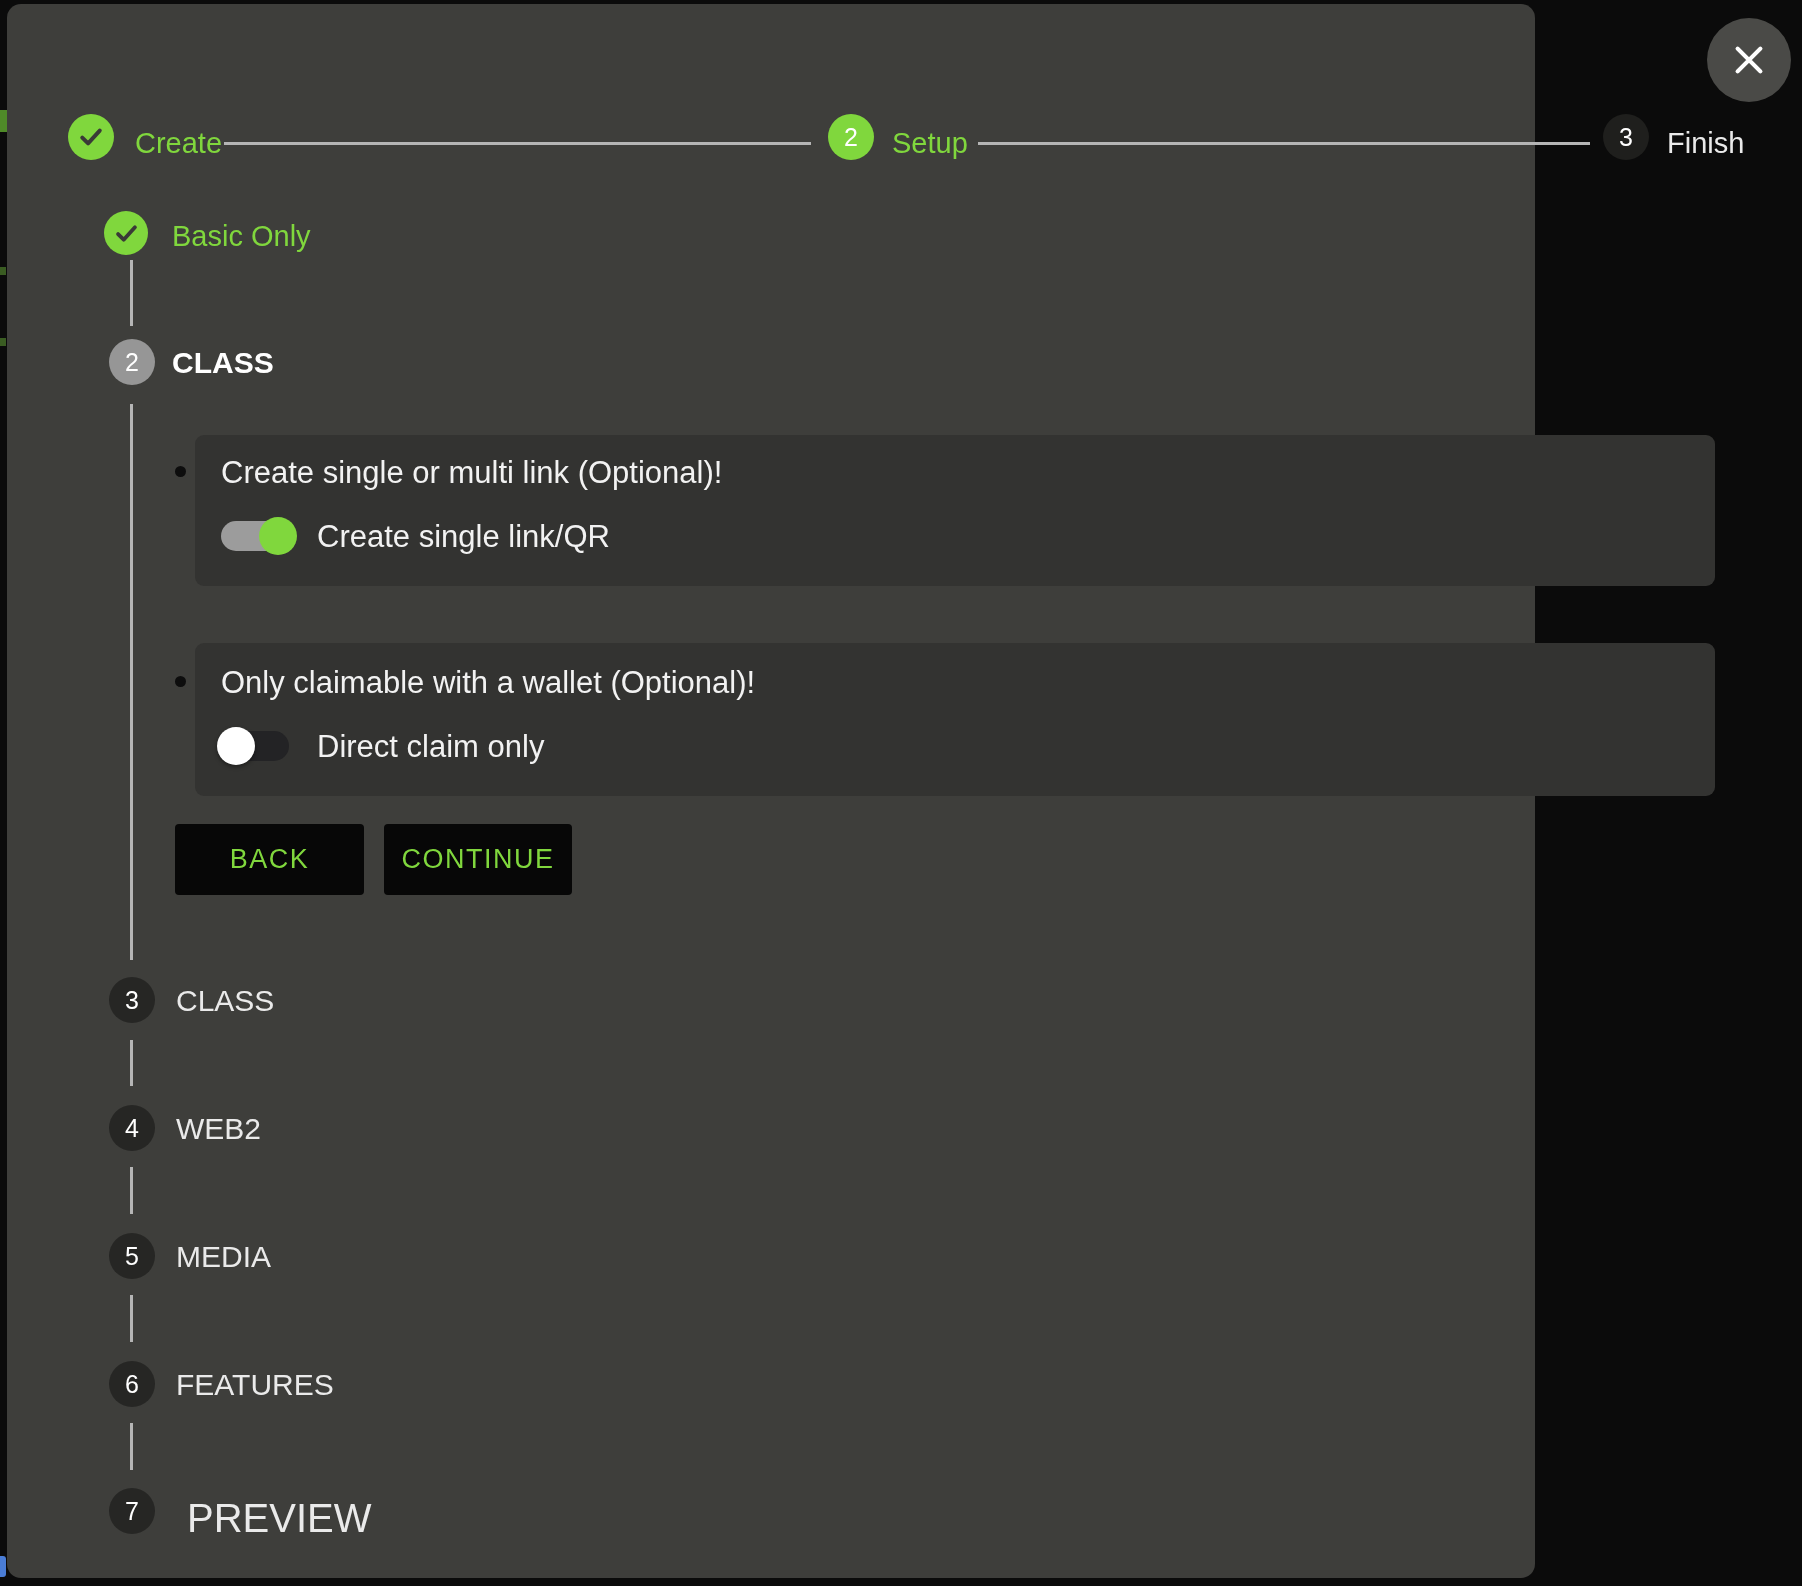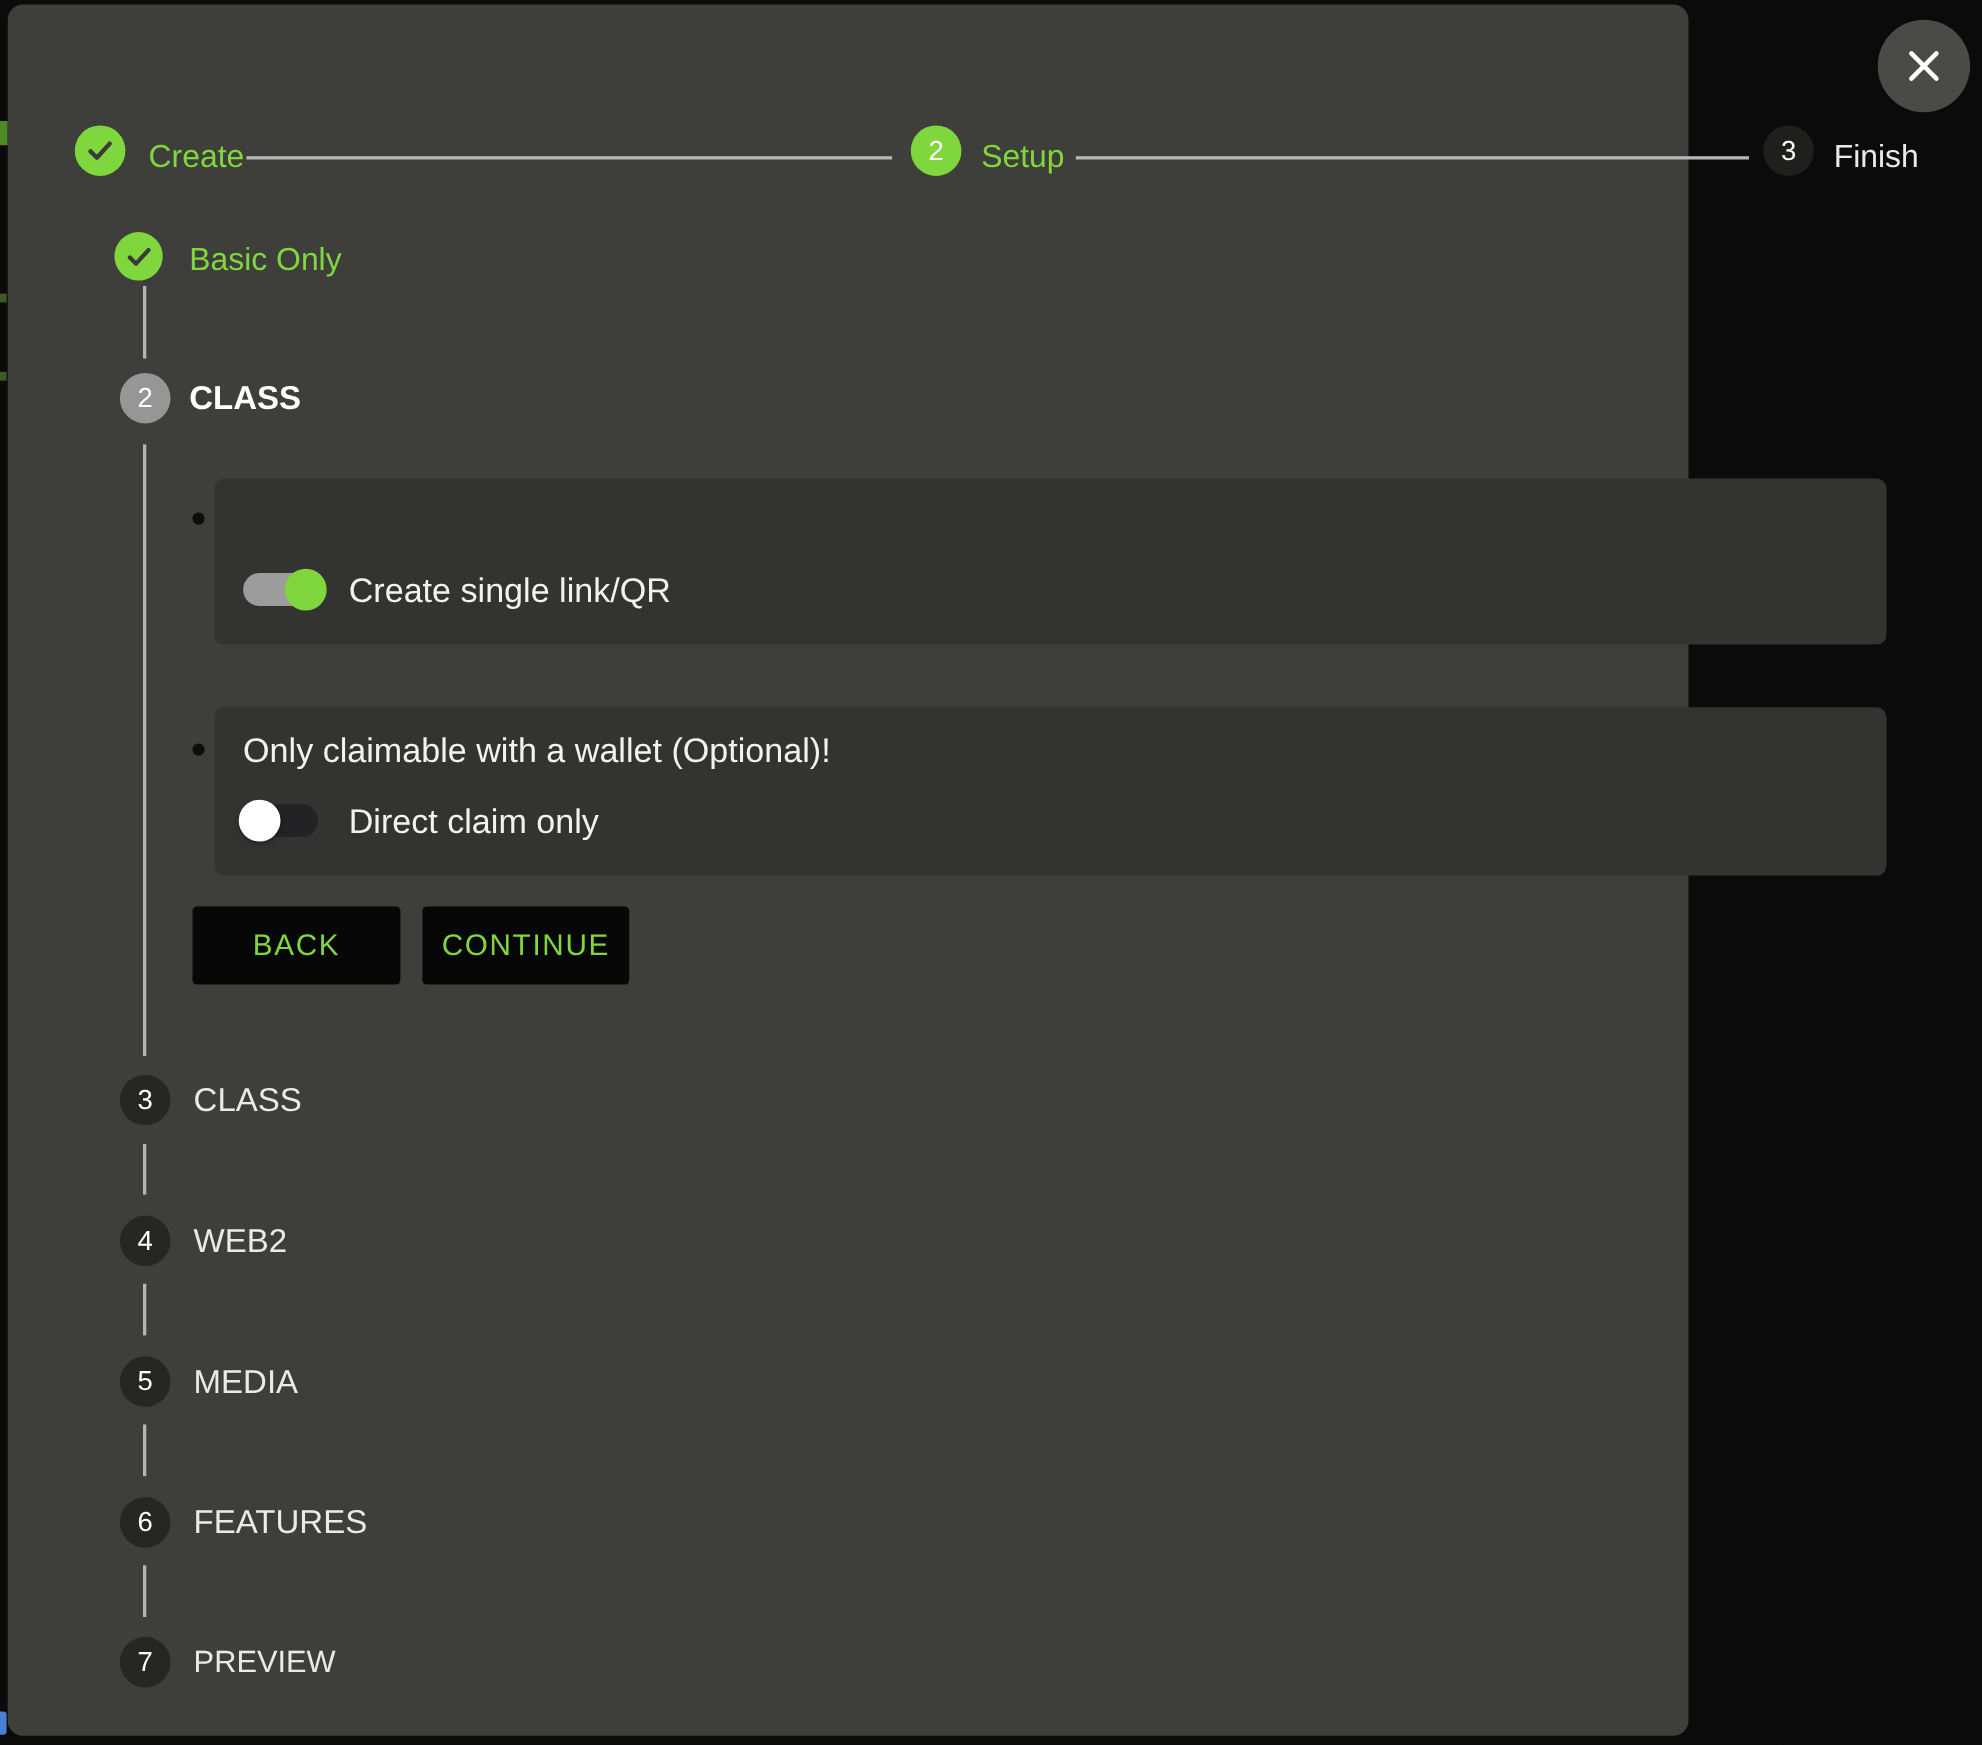--- a/index.html
+++ b/index.html
@@ -131,20 +131,21 @@
         <span class="num">2</span>
       </div>
       <div class="step-label lbl-class" style="left:165px;top:341px;">CLASS</div>
 
       <div class="vline" style="top:400px;height:556px;"></div>
 
       <div>
 
         <div class="bullet" style="left:168px;top:462px;"></div>
         <div class="panel" style="top:431px;height:151px;">
+          <div class="panel-title" style="top:20px;">Create single or multi link (Optional)!</div>
           <div class="toggle on" style="left:24px;top:81px;">
             <span class="track"></span>
             <span class="knob"></span>
           </div>
           <div class="toggle-label" style="left:122px;top:84px;text-align:right;">Create single link/QR</div>
         </div>
 
         <div class="bullet" style="left:168px;top:672px;"></div>
         <div class="panel" style="top:639px;height:153px;">
           <div class="panel-title" style="top:22px;">Only claimable with a wallet (Optional)!</div>
@@ -183,17 +184,17 @@
       <div class="circle c-dark" style="left:102px;top:1357px;width:46px;height:46px;">
         <span class="num">6</span>
       </div>
       <div class="step-label lbl-light" style="left:169px;top:1363px;font-size:30px;">FEATURES</div>
 
       <div class="vline" style="top:1419px;height:47px;"></div>
 
       <div class="circle c-dark" style="left:102px;top:1484px;width:46px;height:46px;">
         <span class="num">7</span>
       </div>
-      <div class="step-label lbl-light" style="left:169px;top:1490px;font-size:28px;">PREVIEW</div>
+      <div class="step-label lbl-light" style="left:180px;top:1490px;font-size:40px;">PREVIEW</div>
 
     </div>
   </div>
 </div>
 
 </body></html>

